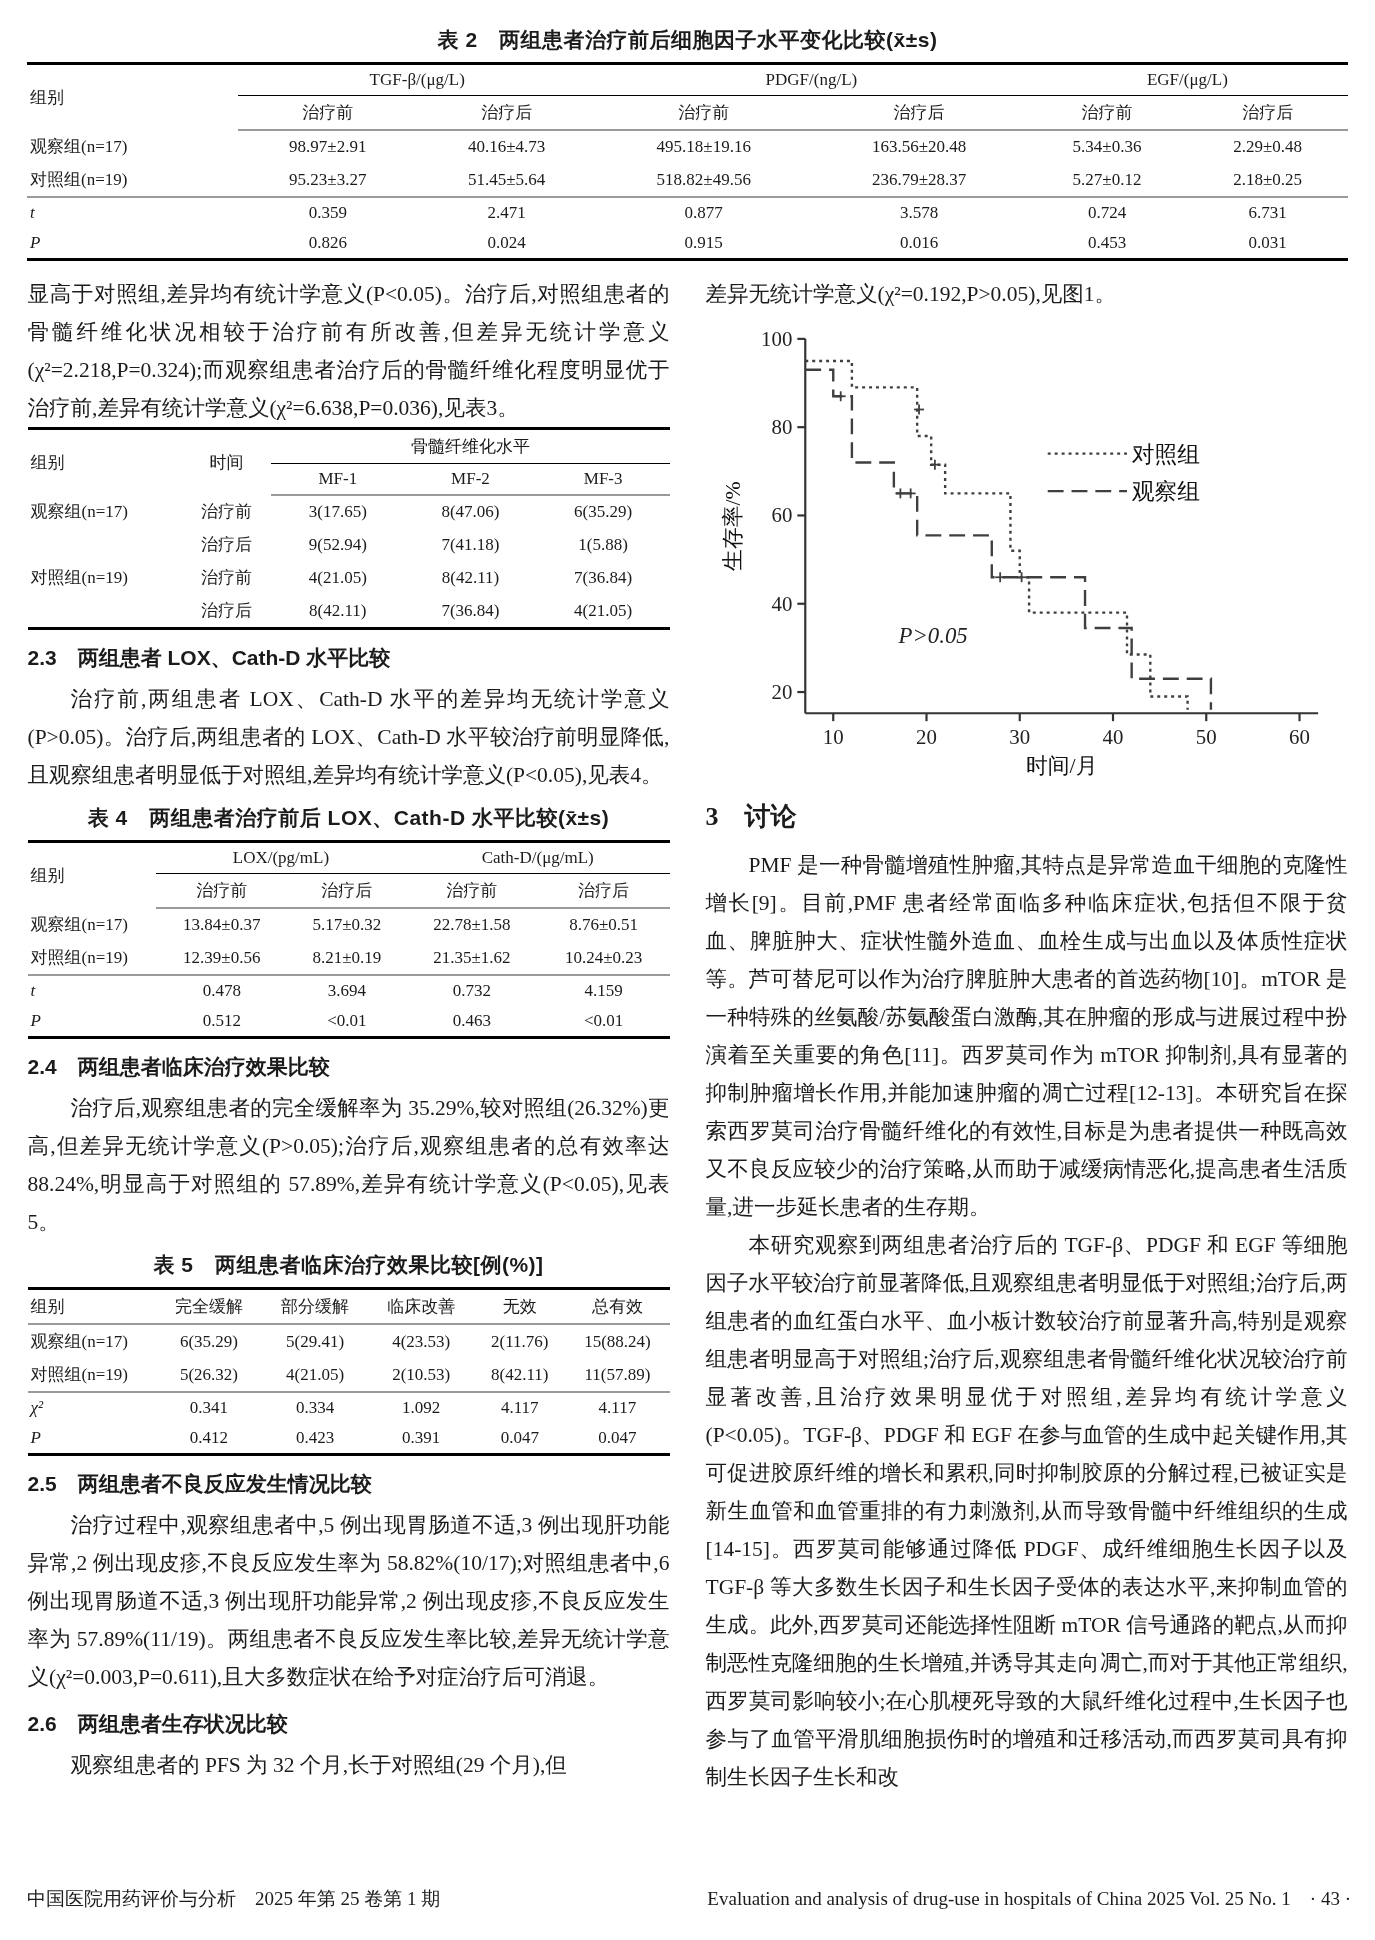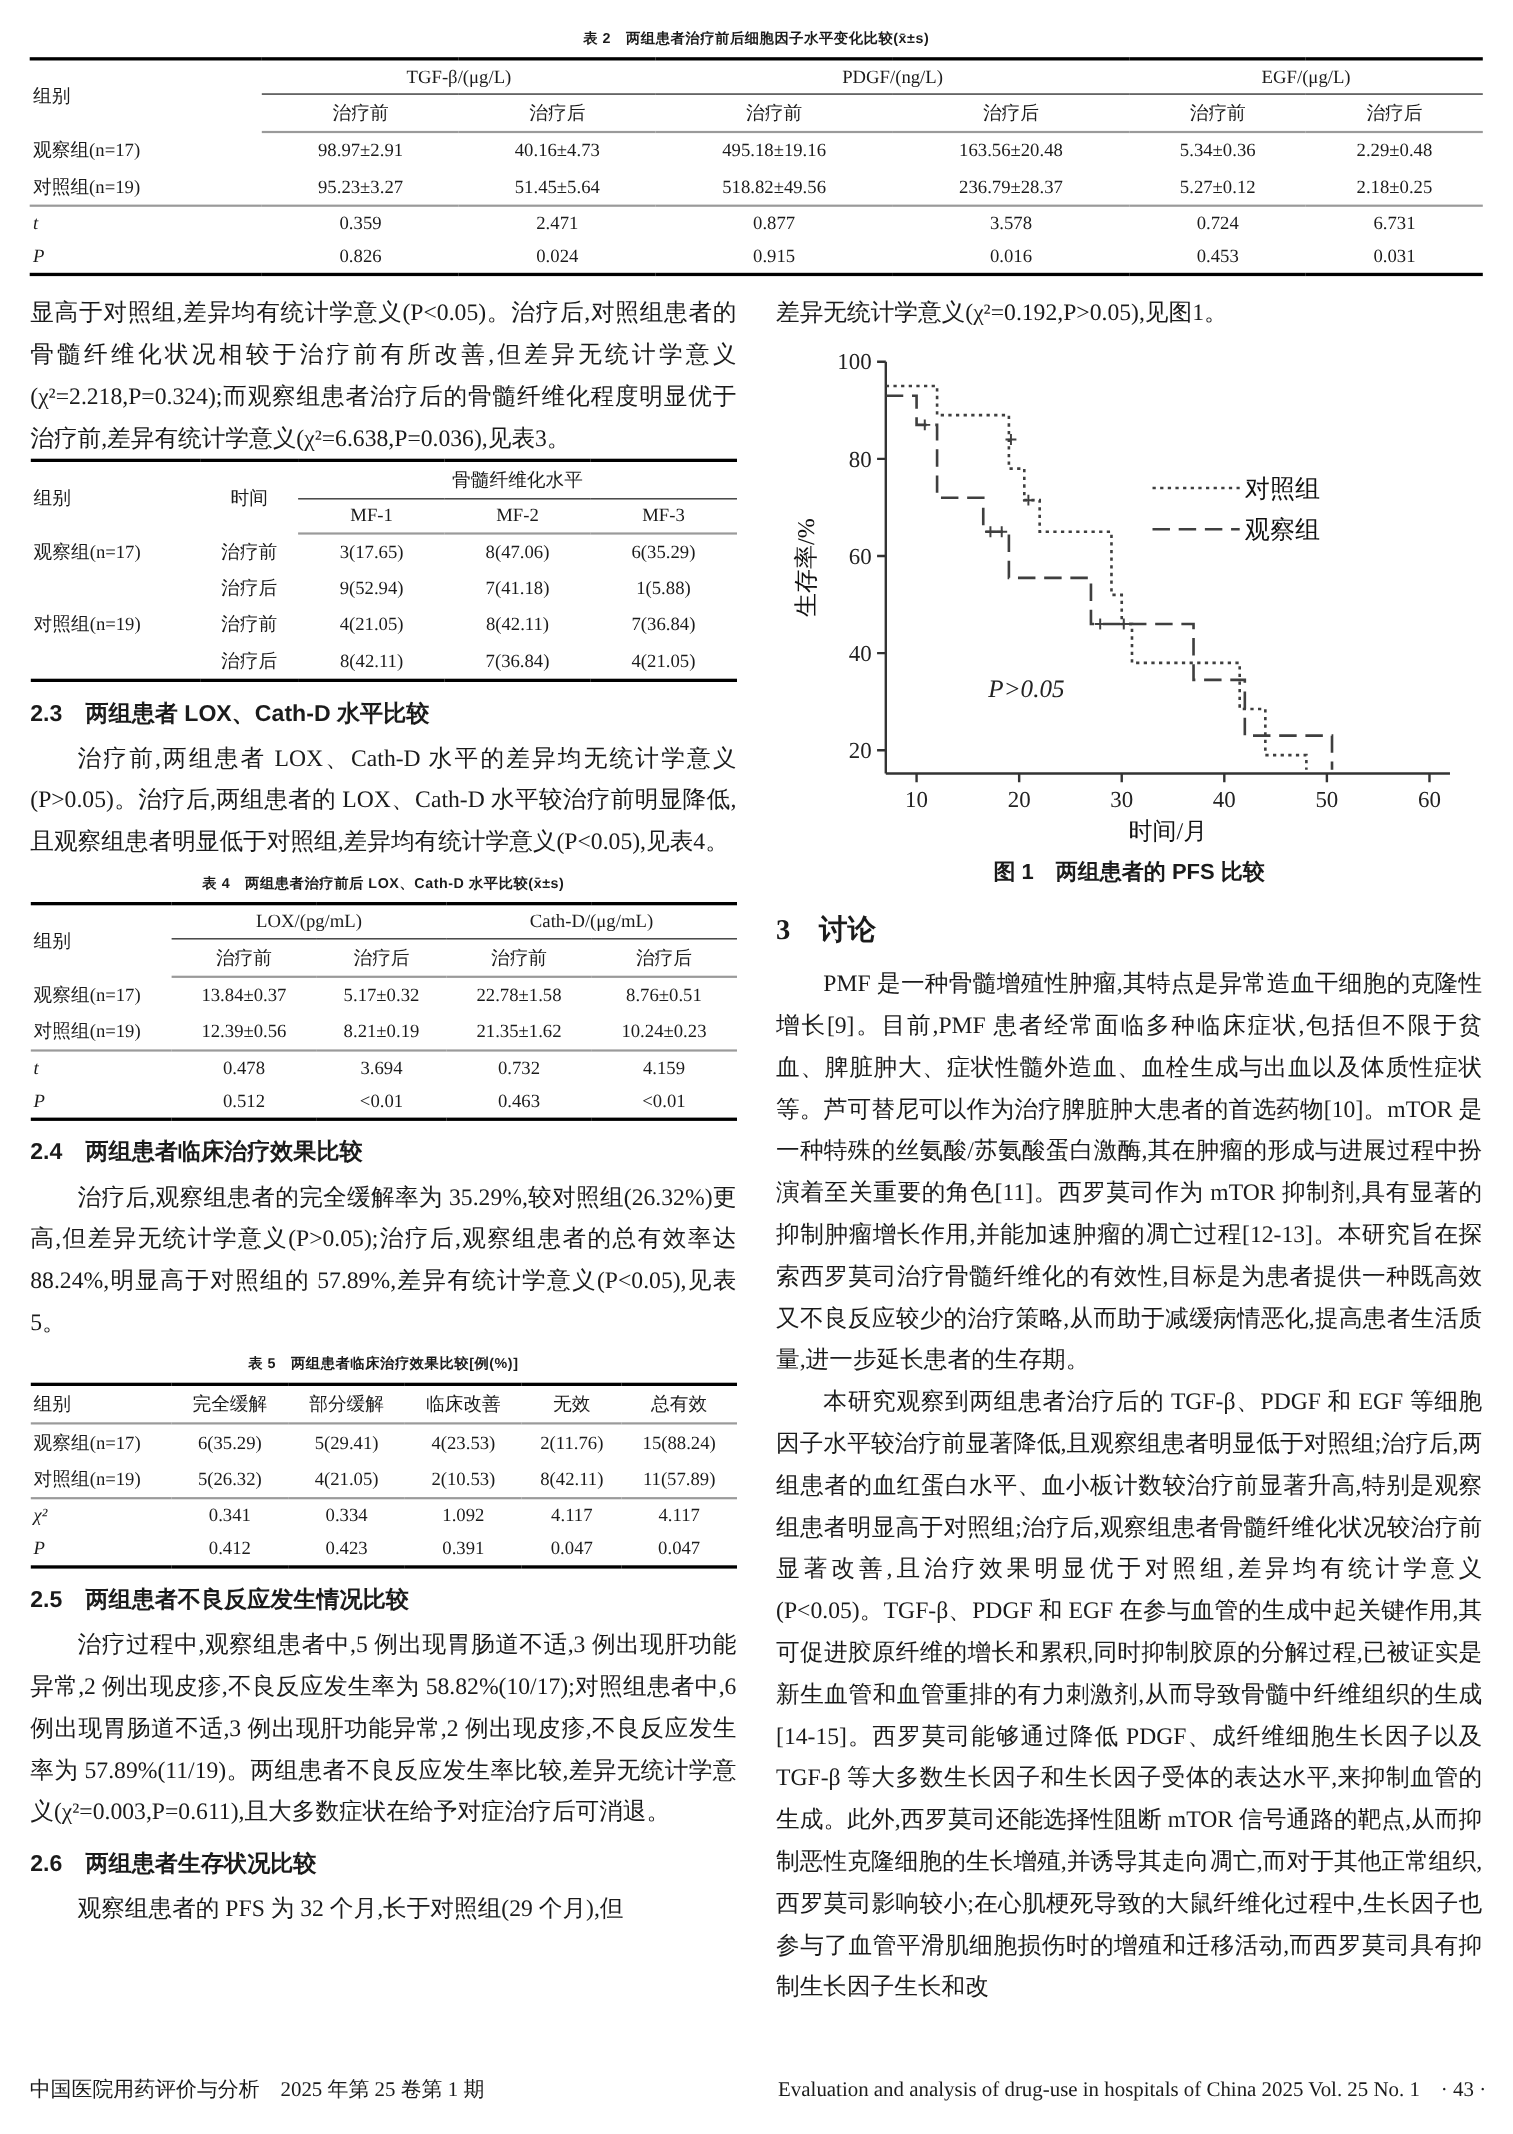--- a/index.html
+++ b/index.html
@@ -10,21 +10,21 @@
     font-family: "Liberation Serif", serif;
     color: #1b1b1b;
   }
   .page { padding: 16px 27px 0 27px; }
 
   
   .tbl-title {
     text-align: center;
     font-family: "Liberation Sans", sans-serif;
     font-weight: bold;
-    font-size: 13px;
+    font-size: 21px;
     margin: 10px 0 8px 0;
     letter-spacing: 0.5px;
   }
   .sec {
     font-family: "Liberation Sans", sans-serif;
     font-weight: bold;
     font-size: 21px;
     margin: 14px 0 8px 0;
   }
   .sec-main {
@@ -362,21 +362,20 @@
             <line x1="283.46000000000004" y1="256.3" x2="293.46000000000004" y2="256.3" class="censor"></line>
             <line x1="288.46000000000004" y1="251.3" x2="288.46000000000004" y2="261.3" class="censor"></line>
             <line x1="305.08000000000004" y1="256.3" x2="315.08000000000004" y2="256.3" class="censor"></line>
             <line x1="310.08000000000004" y1="251.3" x2="310.08000000000004" y2="261.3" class="censor"></line>
             <line x1="336.4" y1="131.7" x2="416.3" y2="131.7" class="curve" stroke-dasharray="3,4"></line>
             <text x="421" y="139.7" class="legend-text">对照组</text>
             <line x1="336.4" y1="169.525" x2="416.3" y2="169.525" class="curve" stroke-dasharray="16,8"></line>
             <text x="421" y="177.525" class="legend-text">观察组</text>
             <text x="186" y="323.05" class="annot">P&gt;0.05</text>
           </svg>
-        <figcaption class="fig-caption">图 1　两组患者的 PFS 比较</figcaption>
       </figure>
 
       <h2 class="sec-main">3　讨论</h2>
       <p class="body">PMF 是一种骨髓增殖性肿瘤,其特点是异常造血干细胞的克隆性增长[9]。目前,PMF 患者经常面临多种临床症状,包括但不限于贫血、脾脏肿大、症状性髓外造血、血栓生成与出血以及体质性症状等。芦可替尼可以作为治疗脾脏肿大患者的首选药物[10]。mTOR 是一种特殊的丝氨酸/苏氨酸蛋白激酶,其在肿瘤的形成与进展过程中扮演着至关重要的角色[11]。西罗莫司作为 mTOR 抑制剂,具有显著的抑制肿瘤增长作用,并能加速肿瘤的凋亡过程[12-13]。本研究旨在探索西罗莫司治疗骨髓纤维化的有效性,目标是为患者提供一种既高效又不良反应较少的治疗策略,从而助于减缓病情恶化,提高患者生活质量,进一步延长患者的生存期。</p>
       <p class="body">本研究观察到两组患者治疗后的 TGF-β、PDGF 和 EGF 等细胞因子水平较治疗前显著降低,且观察组患者明显低于对照组;治疗后,两组患者的血红蛋白水平、血小板计数较治疗前显著升高,特别是观察组患者明显高于对照组;治疗后,观察组患者骨髓纤维化状况较治疗前显著改善,且治疗效果明显优于对照组,差异均有统计学意义(P&lt;0.05)。TGF-β、PDGF 和 EGF 在参与血管的生成中起关键作用,其可促进胶原纤维的增长和累积,同时抑制胶原的分解过程,已被证实是新生血管和血管重排的有力刺激剂,从而导致骨髓中纤维组织的生成[14-15]。西罗莫司能够通过降低 PDGF、成纤维细胞生长因子以及 TGF-β 等大多数生长因子和生长因子受体的表达水平,来抑制血管的生成。此外,西罗莫司还能选择性阻断 mTOR 信号通路的靶点,从而抑制恶性克隆细胞的生长增殖,并诱导其走向凋亡,而对于其他正常组织,西罗莫司影响较小;在心肌梗死导致的大鼠纤维化过程中,生长因子也参与了血管平滑肌细胞损伤时的增殖和迁移活动,而西罗莫司具有抑制生长因子生长和改</p>
     </div>
   </div>
 
   <div class="footer">
     <span>中国医院用药评价与分析　2025 年第 25 卷第 1 期</span>

